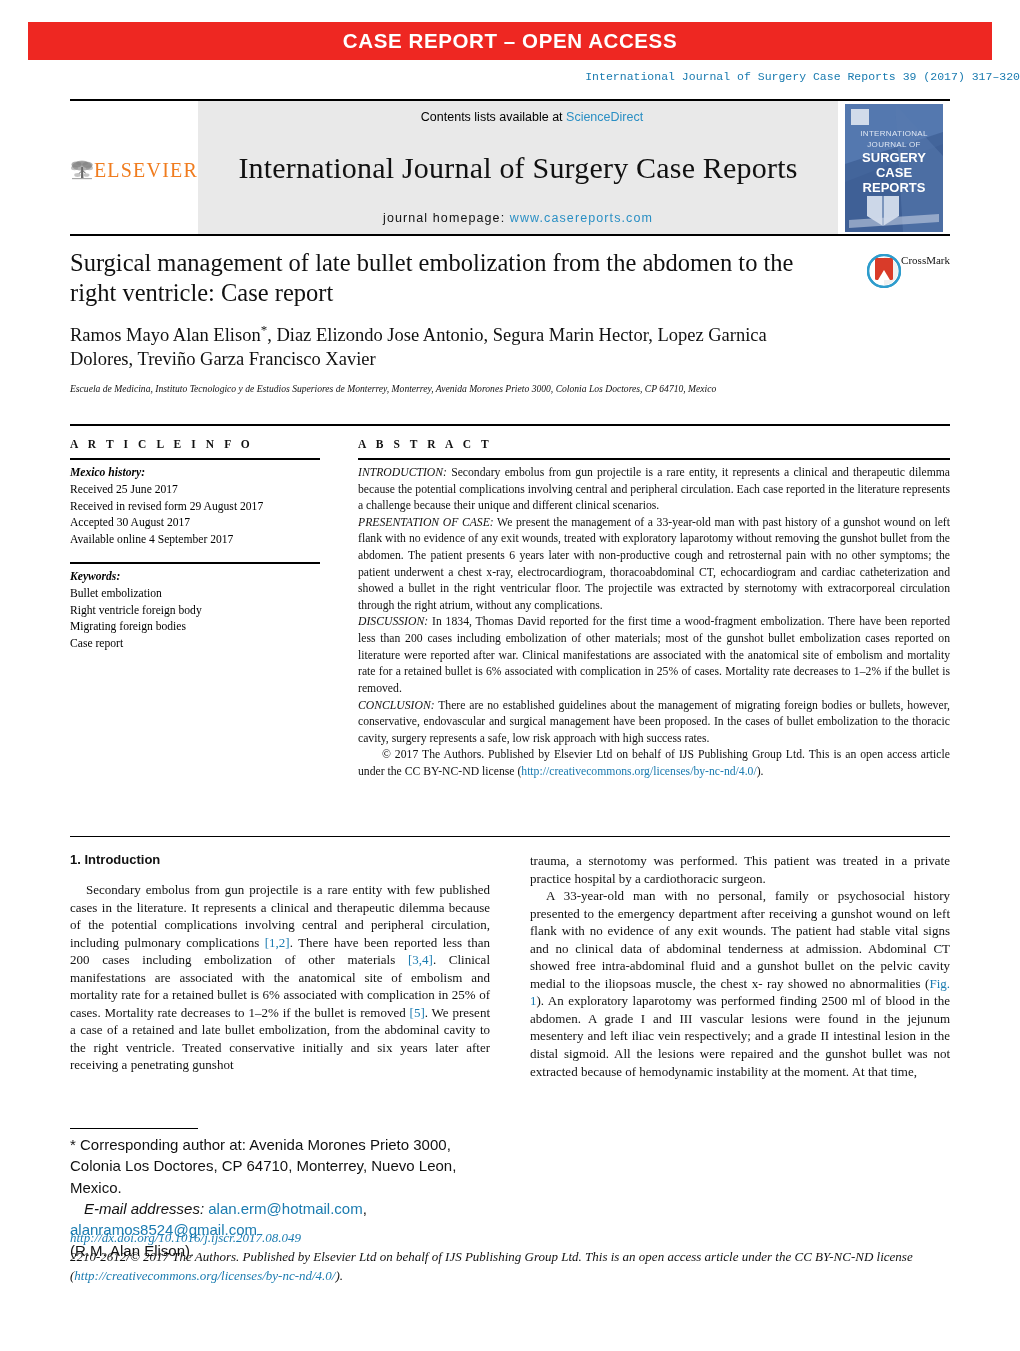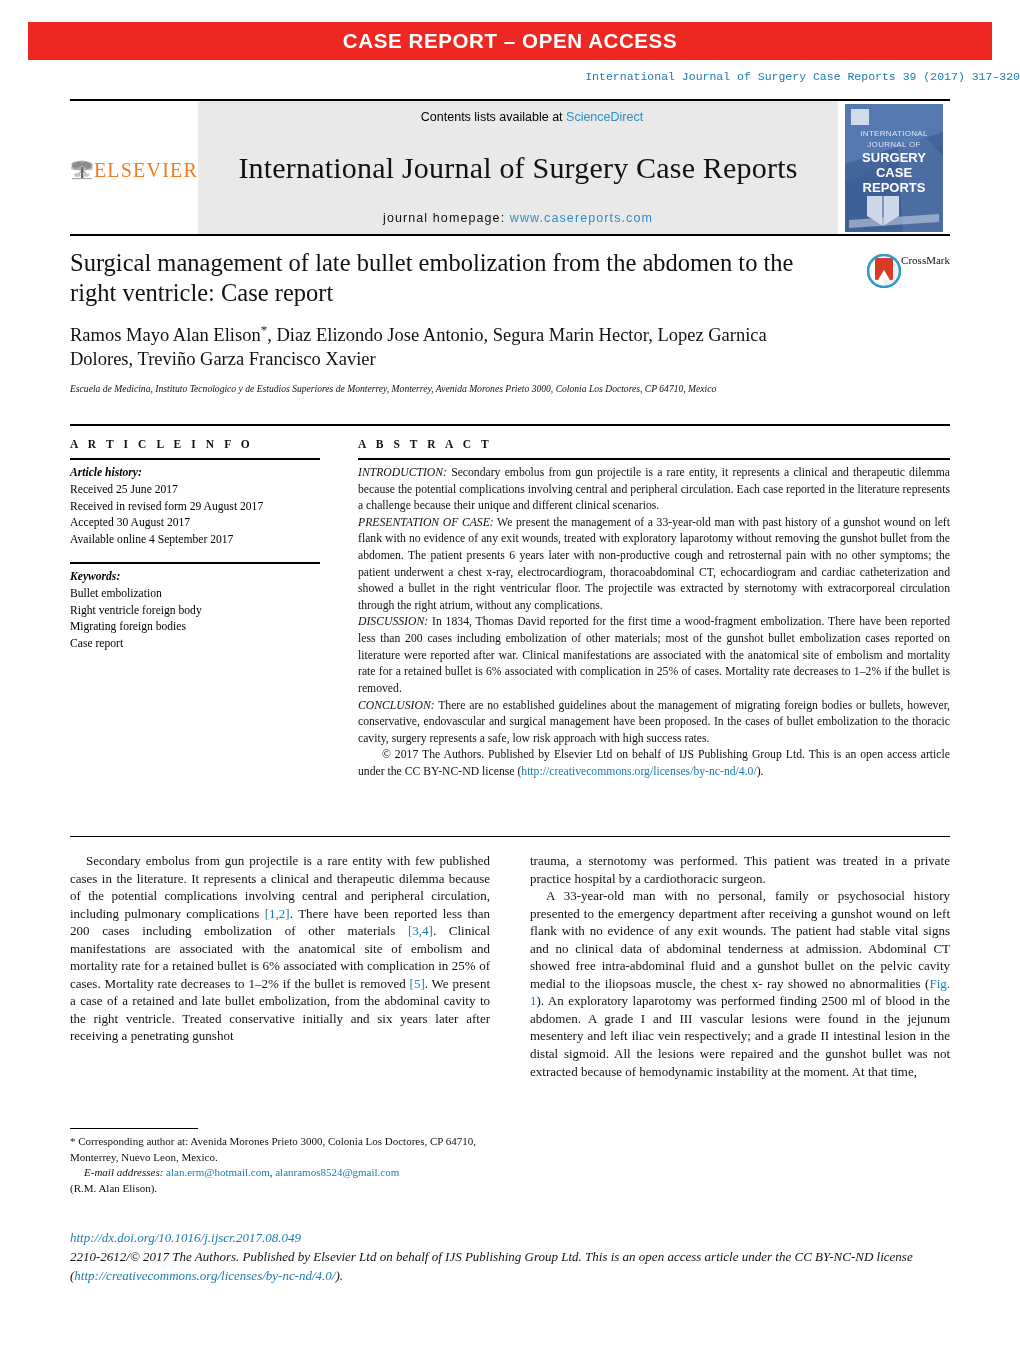--- a/index.html
+++ b/index.html
@@ -262,22 +262,22 @@
     left: 70px;
     top: 1128px;
     width: 420px;
   }
   .fn-rule {
     width: 128px;
     border-top: 1.3px solid #000;
     margin-bottom: 5px;
   }
   .fn-text {
-    font-family: Liberation Serif, serif;
-    font-size: 11px;
+    font-family: Liberation Sans, sans-serif;
+    font-size: 15px;
     line-height: 1.42;
     color: #111;
   }
   .fn-text .ital { font-style: italic; }
   .fn-indent { text-indent: 14px; }
 
   
   .bottom-block {
     position: absolute;
     left: 70px;
@@ -376,21 +376,21 @@
     <span class="cm-label">CrossMark</span>
   </div>
 </div>
 
 <div class="rule-wide" style="top:424px;"></div>
 
 <div class="info-col">
   <div class="sec-head">A R T I C L E   I N F O</div>
   <div class="hr-thin"></div>
   <div class="info-body">
-    <div class="lbl">Article history:</div>
+    <div class="lbl">Mexico history:</div>
     <div>Received 25 June 2017</div>
     <div>Received in revised form 29 August 2017</div>
     <div>Accepted 30 August 2017</div>
     <div>Available online 4 September 2017</div>
   </div>
   <div class="hr-thin2"></div>
   <div class="info-body">
     <div class="lbl">Keywords:</div>
     <div>Bullet embolization</div>
     <div>Right ventricle foreign body</div>
@@ -407,20 +407,21 @@
     <p><span class="lead">PRESENTATION OF CASE:</span><span> We present the management of a 33-year-old man with past history of a gunshot wound on left flank with no evidence of any exit wounds, treated with exploratory laparotomy without removing the gunshot bullet from the abdomen. The patient presents 6 years later with non-productive cough and retrosternal pain with no other symptoms; the patient underwent a chest x-ray, electrocardiogram, thoracoabdominal CT, echocardiogram and cardiac catheterization and showed a bullet in the right ventricular floor. The projectile was extracted by sternotomy with extracorporeal circulation through the right atrium, without any complications.</span></p>
     <p><span class="lead">DISCUSSION:</span><span> In 1834, Thomas David reported for the first time a wood-fragment embolization. There have been reported less than 200 cases including embolization of other materials; most of the gunshot bullet embolization cases reported on literature were reported after war. Clinical manifestations are associated with the anatomical site of embolism and mortality rate for a retained bullet is 6% associated with complication in 25% of cases. Mortality rate decreases to 1–2% if the bullet is removed.</span></p>
     <p><span class="lead">CONCLUSION:</span><span> There are no established guidelines about the management of migrating foreign bodies or bullets, however, conservative, endovascular and surgical management have been proposed. In the cases of bullet embolization to the thoracic cavity, surgery represents a safe, low risk approach with high success rates.</span></p>
     <p class="copyright"><span>© 2017 The Authors. Published by Elsevier Ltd on behalf of IJS Publishing Group Ltd. This is an open access article under the CC BY-NC-ND license (</span><span class="link">http://creativecommons.org/licenses/by-nc-nd/4.0/</span><span>).</span></p>
   </div>
 </div>
 
 <div class="rule-wide" style="top:836px; border-top-width:1.2px;"></div>
 
 <div class="col-left">
+  <div class="h2">1.  Introduction</div>
   <p class="body-p"><span>Secondary embolus from gun projectile is a rare entity with few published cases in the literature. It represents a clinical and therapeutic dilemma because of the potential complications involving central and peripheral circulation, including pulmonary complications </span><span class="link">[1,2]</span><span>. There have been reported less than 200 cases including embolization of other materials </span><span class="link">[3,4]</span><span>. Clinical manifestations are associated with the anatomical site of embolism and mortality rate for a retained bullet is 6% associated with complication in 25% of cases. Mortality rate decreases to 1–2% if the bullet is removed </span><span class="link">[5]</span><span>. We present a case of a retained and late bullet embolization, from the abdominal cavity to the right ventricle. Treated conservative initially and six years later after receiving a penetrating gunshot</span></p>
 </div>
 
 <div class="col-right">
   <p class="body-p noind">trauma, a sternotomy was performed. This patient was treated in a private practice hospital by a cardiothoracic surgeon.</p>
   <p class="body-p"><span>A 33-year-old man with no personal, family or psychosocial history presented to the emergency department after receiving a gunshot wound on left flank with no evidence of any exit wounds. The patient had stable vital signs and no clinical data of abdominal tenderness at admission. Abdominal CT showed free intra-abdominal fluid and a gunshot bullet on the pelvic cavity medial to the iliopsoas muscle, the chest x- ray showed no abnormalities (</span><span class="link">Fig. 1</span><span>). An exploratory laparotomy was performed finding 2500 ml of blood in the abdomen. A grade I and III vascular lesions were found in the jejunum mesentery and left iliac vein respectively; and a grade II intestinal lesion in the distal sigmoid. All the lesions were repaired and the gunshot bullet was not extracted because of hemodynamic instability at the moment. At that time,</span></p>
 </div>
 
 <div class="footnote">
   <div class="fn-rule"></div>

